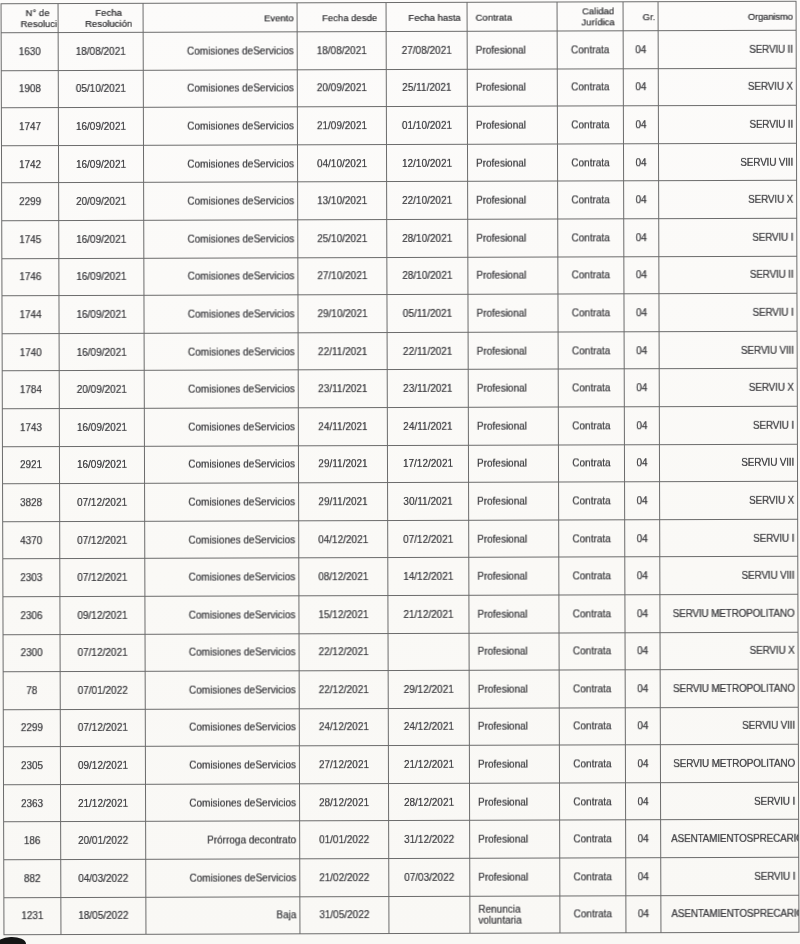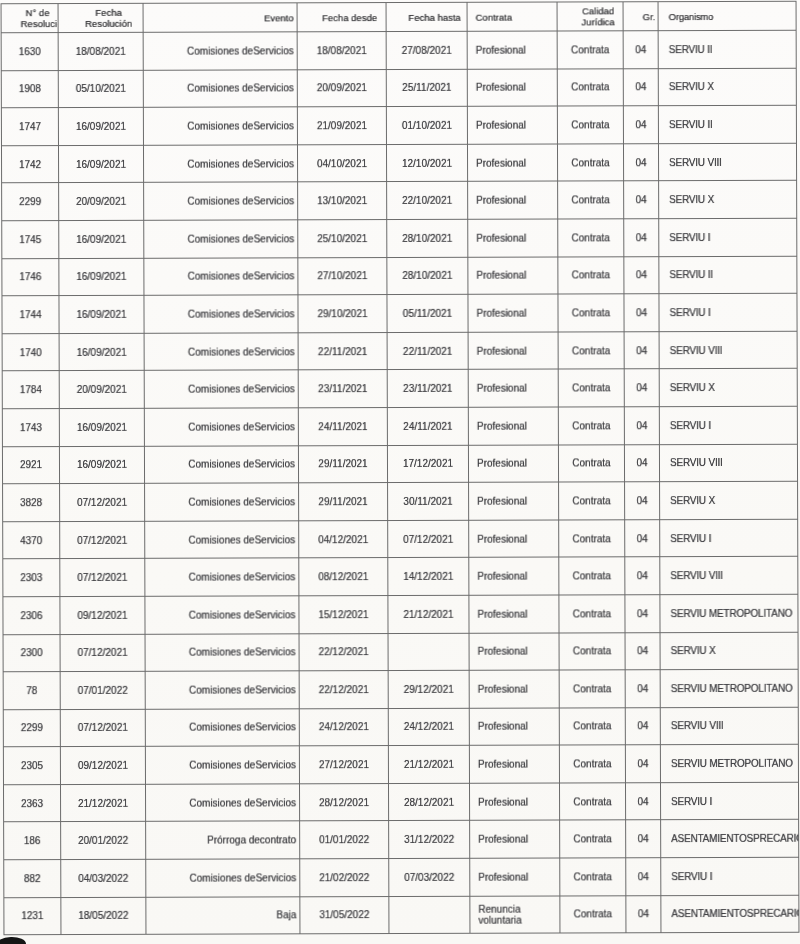--- a/index.html
+++ b/index.html
@@ -57,21 +57,21 @@
   td{
     font-size:10px;
     height:37.6px;
     line-height:11px;
     white-space:nowrap;
     text-shadow:0 0 .55px rgba(70,70,74,.8);
   }
   
   th:nth-child(3),td:nth-child(3){text-align:right;padding-left:0;}
   th:nth-child(6),td:nth-child(6){text-align:left;padding-left:8px;}
-  th:nth-child(9),td:nth-child(9){text-align:left;padding-left:10px;letter-spacing:-0.2px;}
+  th:nth-child(9),td:nth-child(9){text-align:right;padding-left:10px;letter-spacing:-0.2px;}
   td:nth-child(6){white-space:normal;border-radius:11px;}
   .smudge{
     position:absolute;
     left:-4px;bottom:-3px;
     width:30px;height:10px;
     background:#151515;
     border-radius:60% 60% 0 0 / 90% 90% 0 0;
     transform:rotate(-2deg);
   }
 </style>

